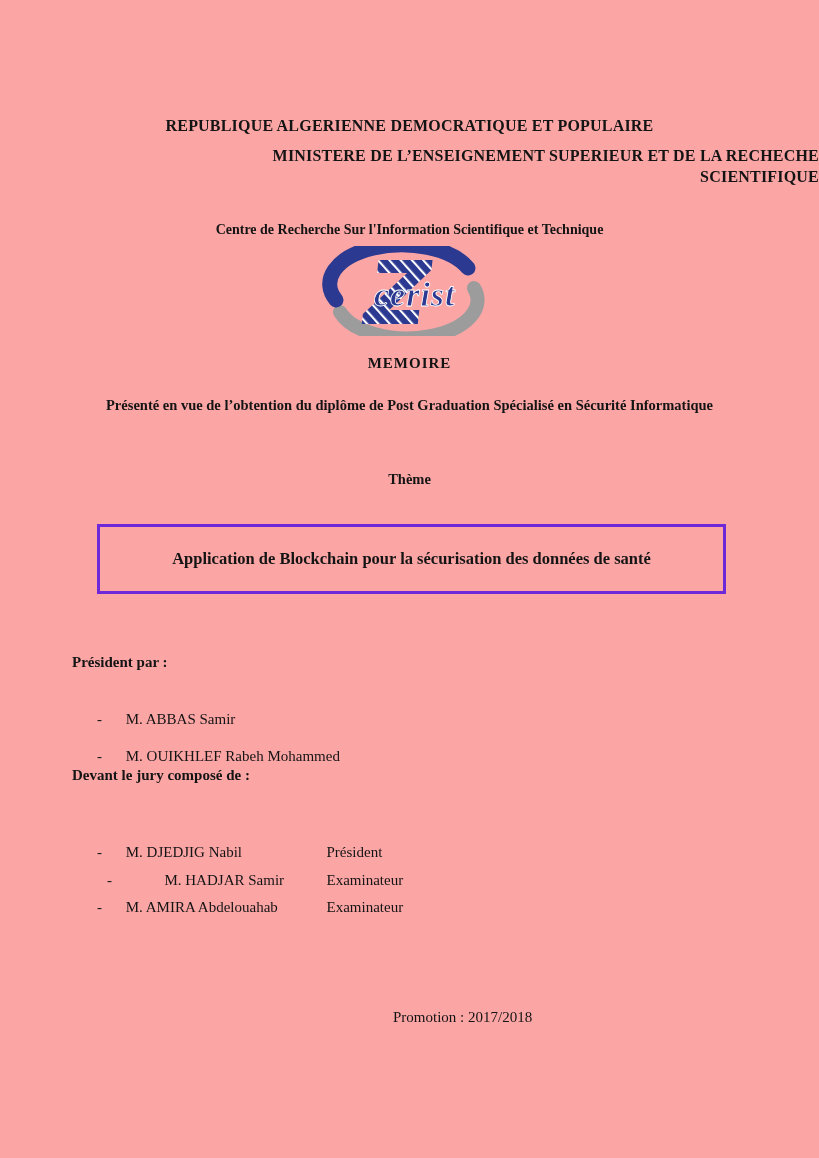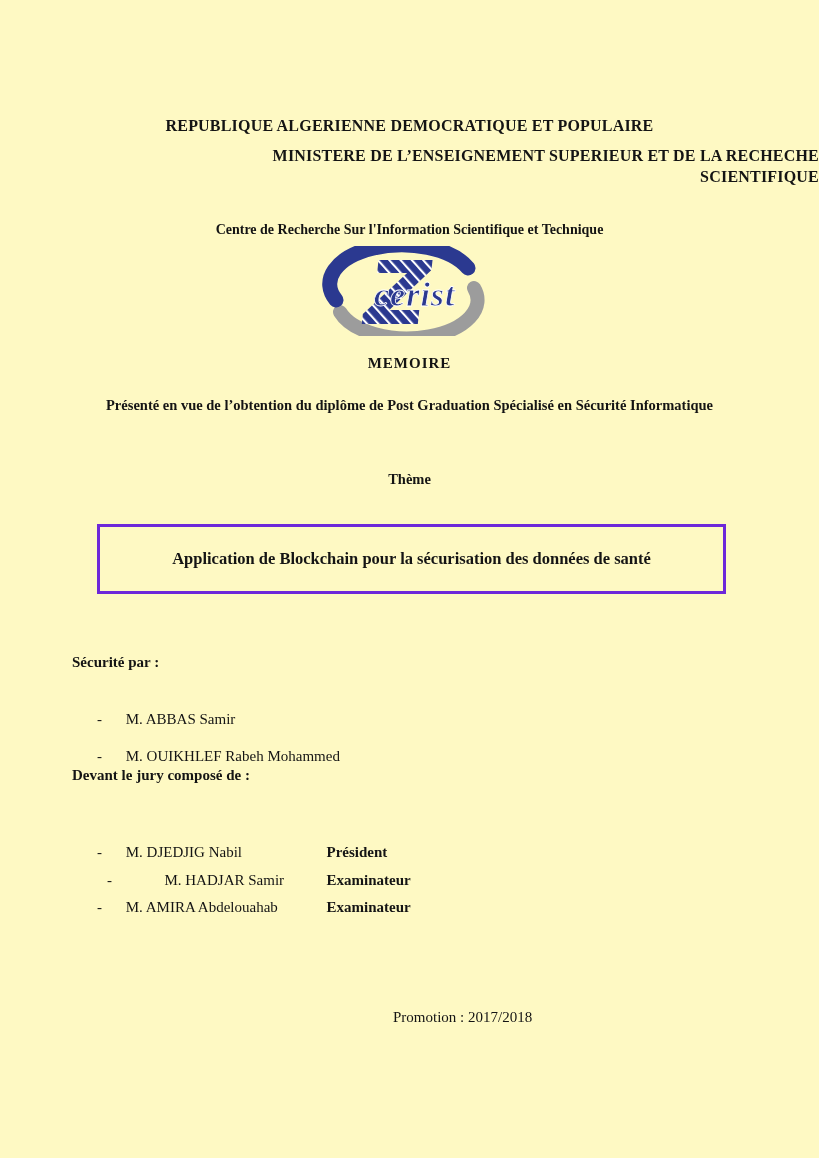--- a/index.html
+++ b/index.html
@@ -1,19 +1,19 @@
 <!DOCTYPE html>
 <html><head>
 <meta charset="utf-8">
 <style>
   html,body{margin:0;padding:0;background:#ffffff;}
   .page{
     position:relative;
     width:819px;height:1158px;
-    background:#fef9c3;
+    background:#fca5a5;
     font-family:"Liberation Serif","DejaVu Serif",serif;
     color:#141414;
     overflow:hidden;
   }
   .abs{position:absolute;}
   .center{left:0;right:0;text-align:center;}
   .header-line1{top:117px;font-size:16px;font-weight:bold;letter-spacing:.2px;}
   .header-line2{top:145px;font-size:16px;font-weight:bold;line-height:21px;letter-spacing:.2px;text-align:right;}
   .header-line2 .inner{display:inline-block;max-width:600px;}
   .institute{top:222px;font-size:14px;font-weight:bold;}
@@ -29,21 +29,21 @@
     box-sizing:border-box;
   }
   .thesis-title{font-size:16.5px;font-weight:bold;text-align:center;padding:0 12px;}
   .side-label{left:72px;font-size:15px;font-weight:bold;}
   .presented-label{top:654px;}
   .jury-label{top:767px;}
   .row{left:97px;font-size:15px;line-height:17px;white-space:nowrap;}
   .row .dash{display:inline-block;width:25px;}
   .row .name{display:inline-block;}
   .jury-row .name{width:197px;}
-  .jury-row .role{font-weight:bold;}
+  .jury-row .role{font-weight:normal;}
   .presenter-1{top:711px;}
   .presenter-2{top:748px;}
   .jury-1{top:844px;}
   .jury-2{top:872px;text-align:center;}
   .jury-3{top:899px;}
   .promotion{left:393px;top:1009px;font-size:15px;font-weight:normal;white-space:nowrap;}
 </style>
 </head>
 <body>
 
@@ -81,21 +81,21 @@
   <div class="abs center degree">
     <span class="inner">Présenté en vue de l’obtention du diplôme de Post Graduation Spécialisé en Sécurité Informatique</span>
   </div>
 
   <div class="abs center theme">Thème</div>
 
   <div class="abs title-box">
     <div class="thesis-title">Application de Blockchain pour la sécurisation des données de santé</div>
   </div>
 
-  <div class="abs side-label presented-label">Sécurité par :</div>
+  <div class="abs side-label presented-label">Président par :</div>
 
   <div class="abs row presenter-1">
     <span class="dash">-</span>
     <span class="name">M. ABBAS Samir</span>
   </div>
   <div class="abs row presenter-2">
     <span class="dash">-</span>
     <span class="name">M. OUIKHLEF Rabeh Mohammed</span>
   </div>
 

